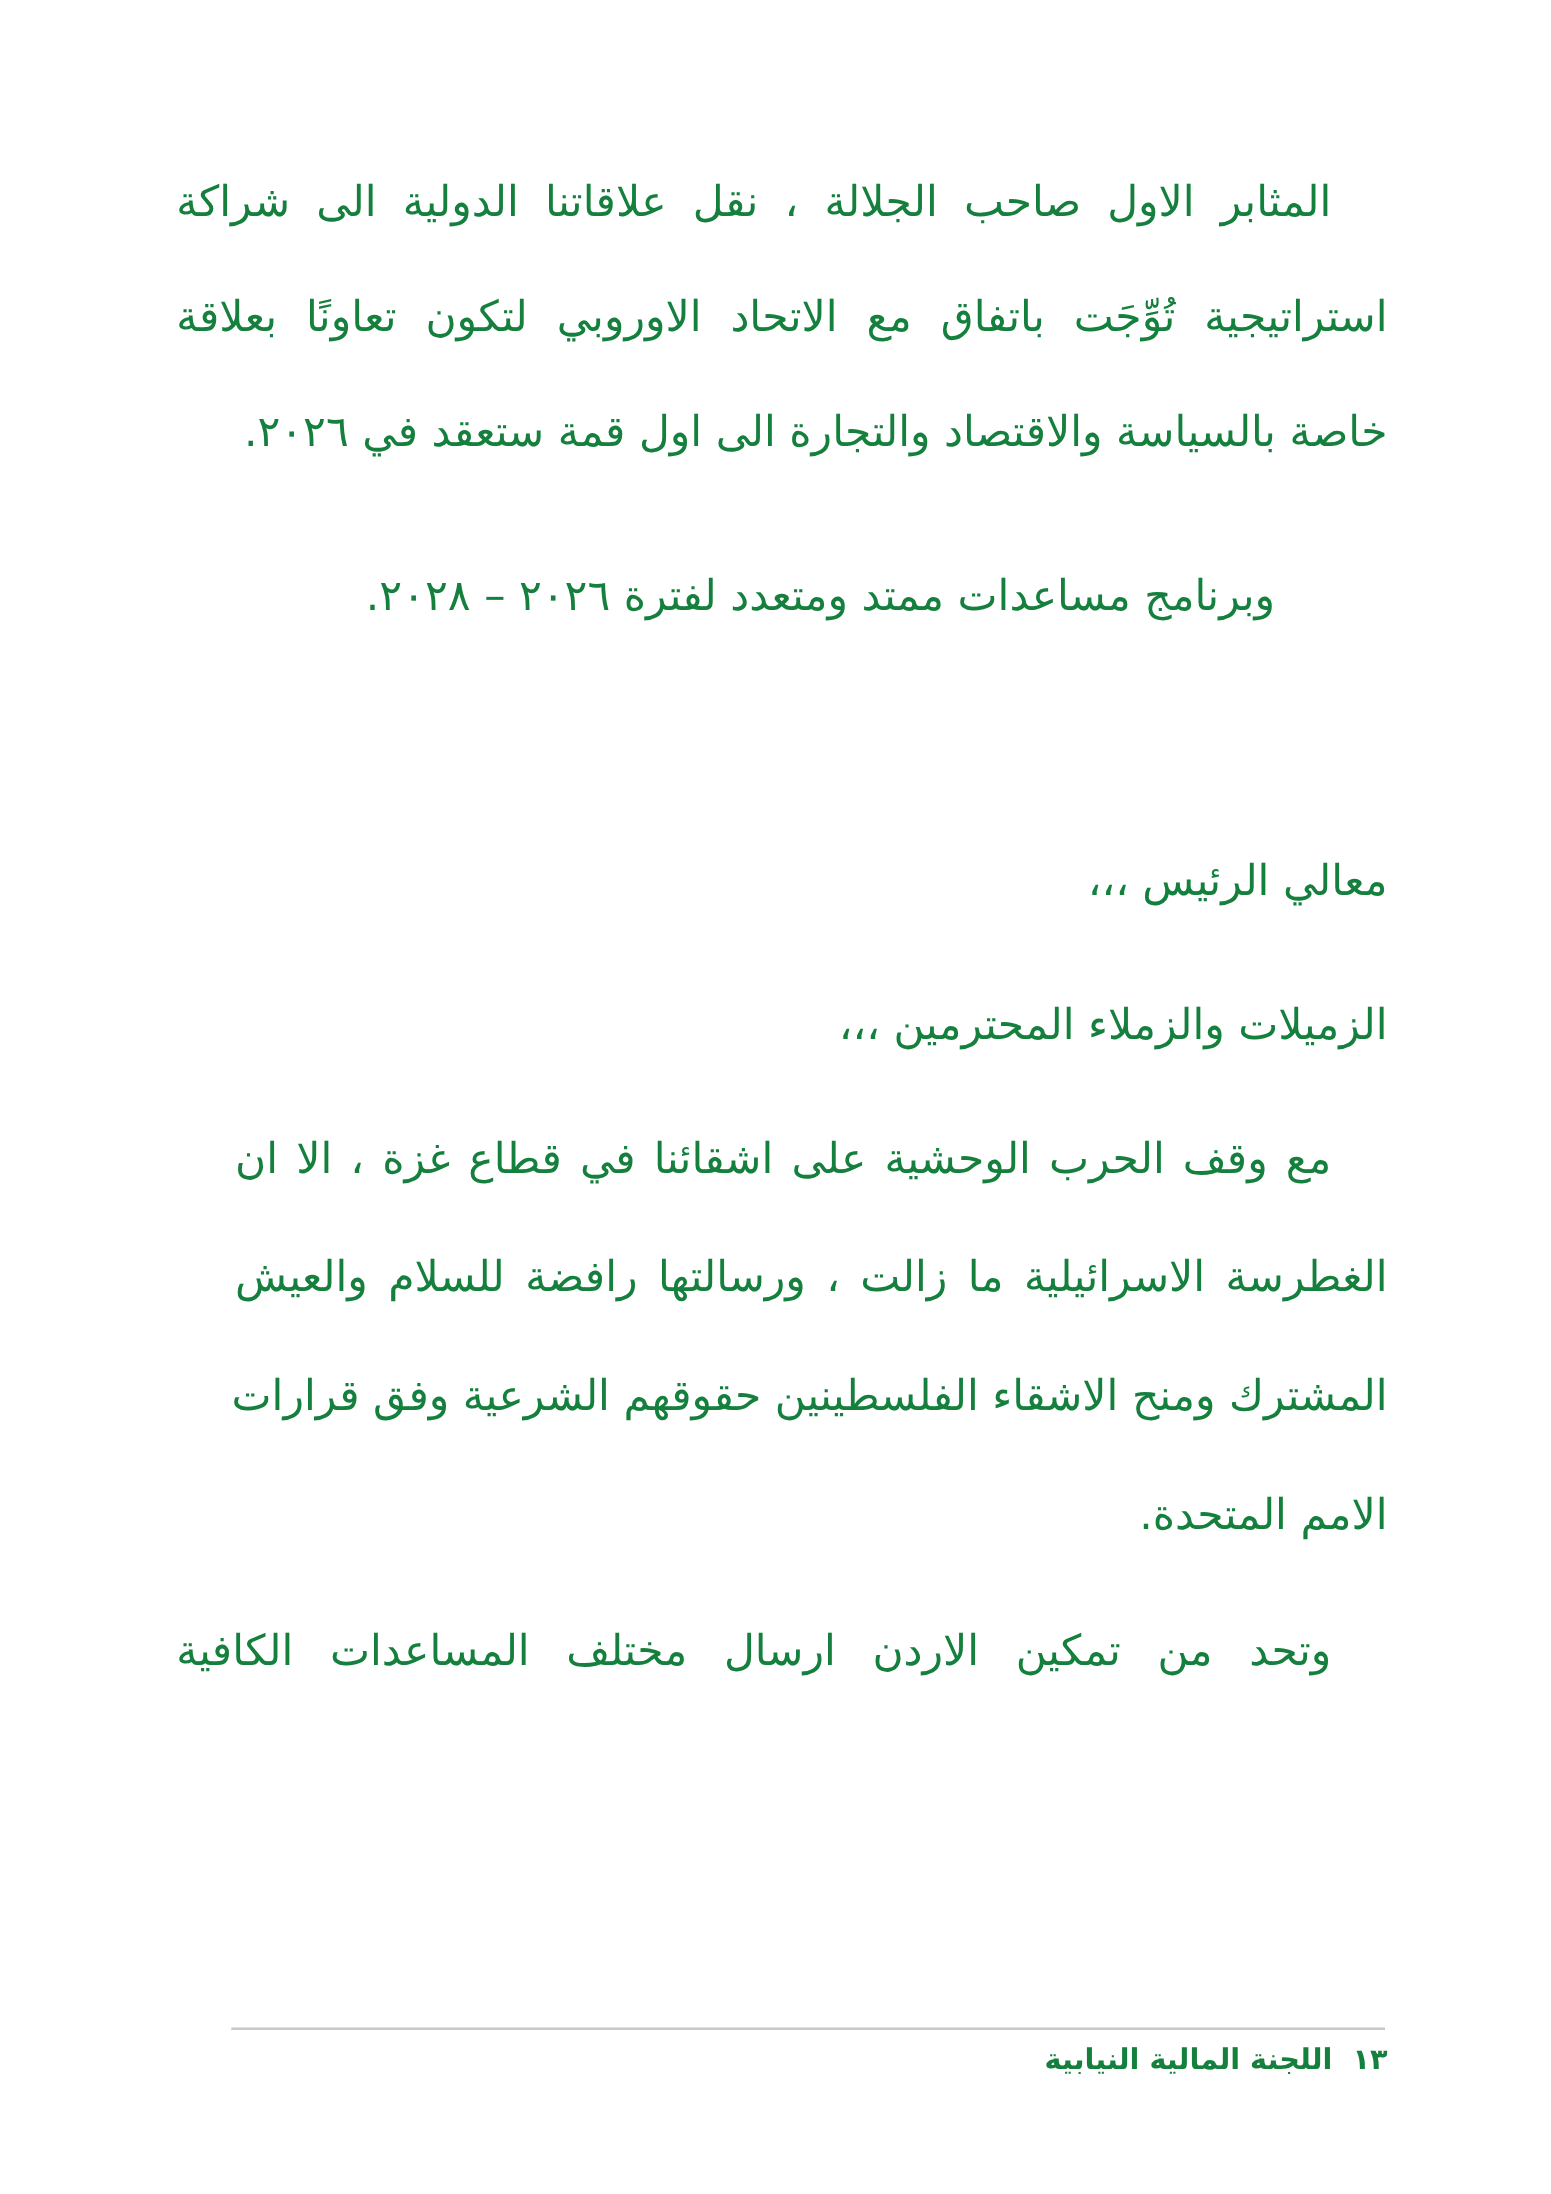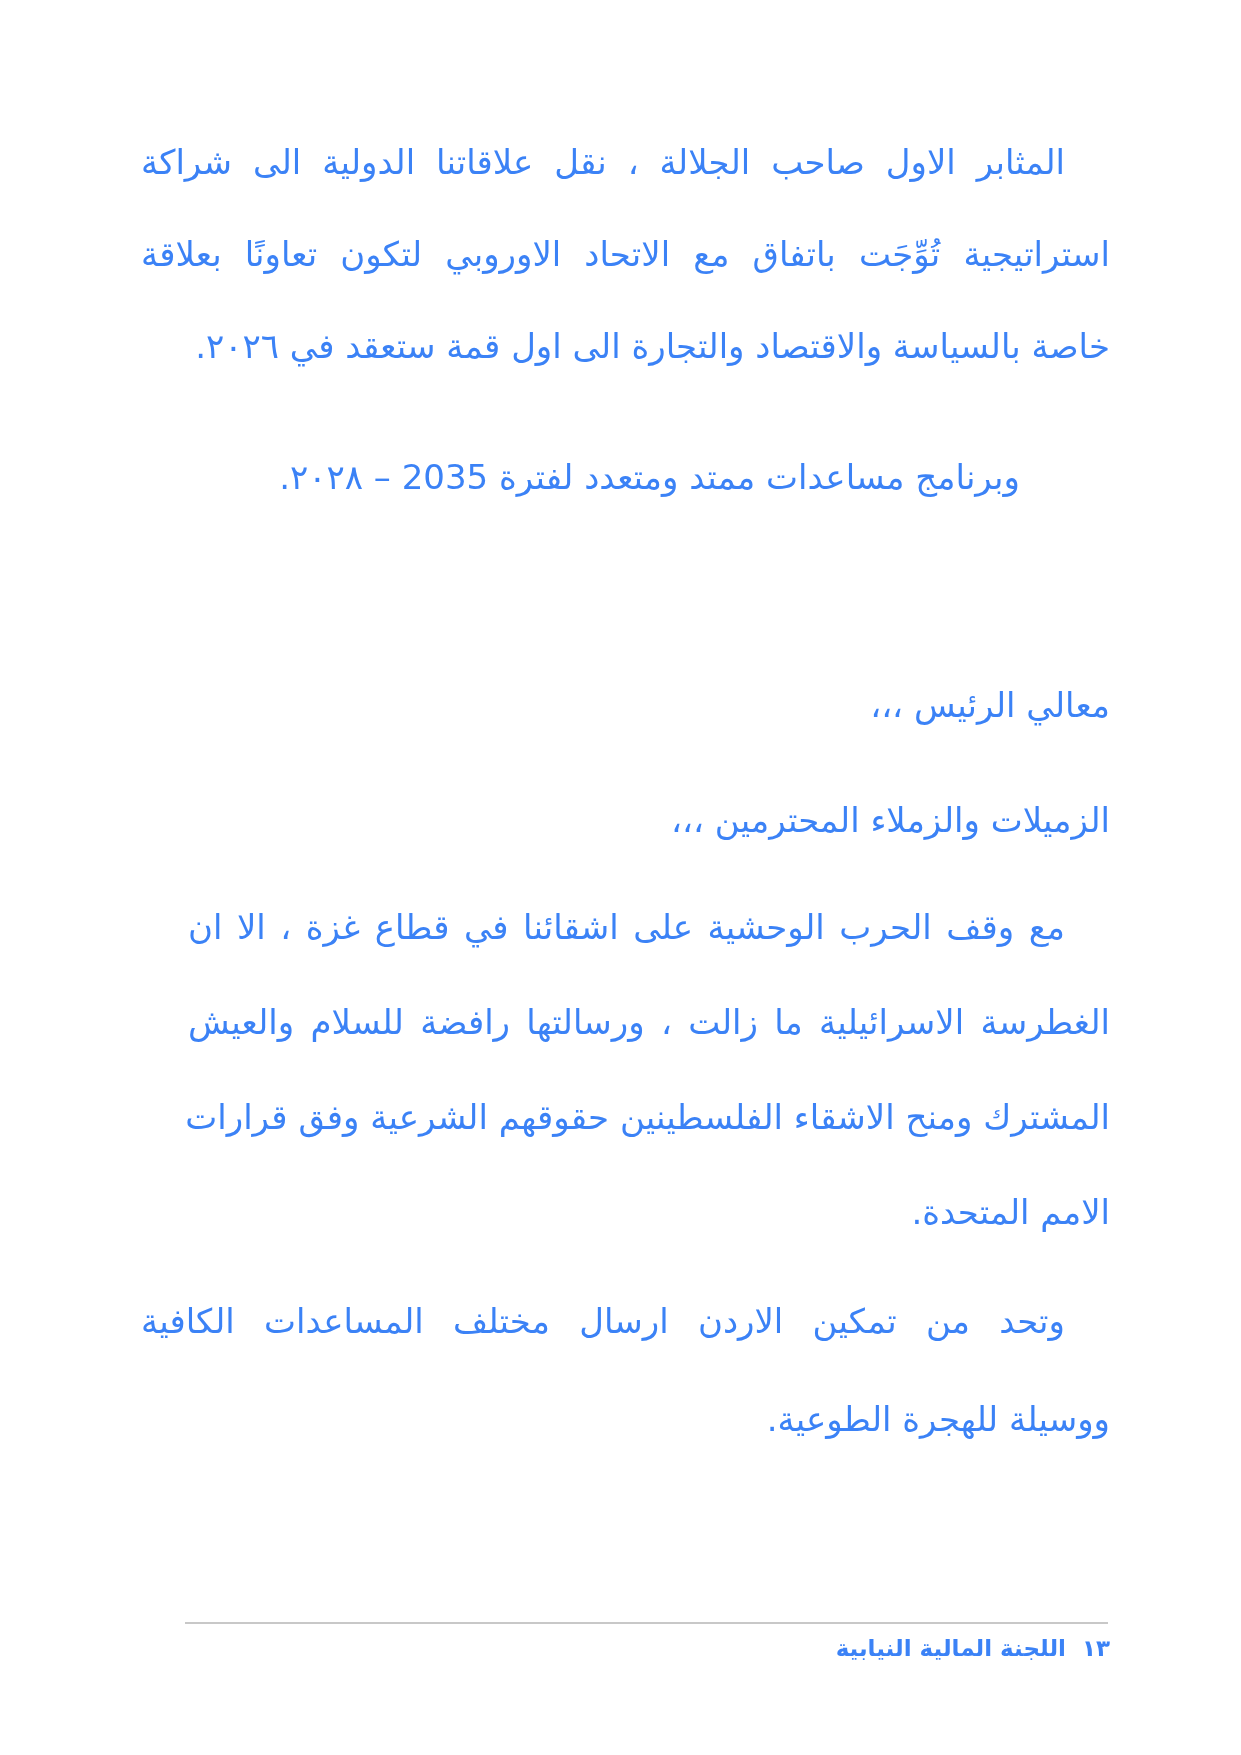--- a/index.html
+++ b/index.html
@@ -6,21 +6,21 @@
     margin: 0;
     padding: 0;
     background: #ffffff;
   }
   .page {
     position: relative;
     width: 1241px;
     height: 1755px;
     background: #ffffff;
     direction: rtl;
-    color: #3b82f6;
+    color: #15803d;
     font-family: "DejaVu Sans", sans-serif;
     overflow: hidden;
   }
   .block {
     position: absolute;
     right: 131px;
     left: 141px;
     font-size: 34px;
   }
   .para .line {
@@ -76,37 +76,36 @@
 
 <div class="page">
 
   <section class="block para" id="p1">
       <div class="line first">المثابر الاول صاحب الجلالة ، نقل علاقاتنا الدولية الى شراكة</div>
       <div class="line">استراتيجية تُوِّجَت باتفاق مع الاتحاد الاوروبي لتكون تعاونًا بعلاقة</div>
       <div class="line last">خاصة بالسياسة والاقتصاد والتجارة الى اول قمة ستعقد في ٢٠٢٦.</div>
     </section>
 
   <section class="block para" id="p2">
-      <div class="line first last">وبرنامج مساعدات ممتد ومتعدد لفترة 2035 – ٢٠٢٨.</div>
+      <div class="line first last">وبرنامج مساعدات ممتد ومتعدد لفترة ٢٠٢٦ – ٢٠٢٨.</div>
     </section>
 
   <div class="block heading" id="h1">معالي الرئيس ،،،</div>
 
   <div class="block heading" id="h2">الزميلات والزملاء المحترمين ،،،</div>
 
   <section class="block para" id="p3">
       <div class="line first">مع وقف الحرب الوحشية على اشقائنا في قطاع غزة ، الا ان</div>
       <div class="line">الغطرسة الاسرائيلية ما زالت ، ورسالتها رافضة للسلام والعيش</div>
       <div class="line">المشترك ومنح الاشقاء الفلسطينين حقوقهم الشرعية وفق قرارات</div>
       <div class="line last">الامم المتحدة.</div>
     </section>
 
   <section class="block para" id="p4">
       <div class="line first">وتحد من تمكين الاردن ارسال مختلف المساعدات الكافية</div>
-      <div class="line last">ووسيلة للهجرة الطوعية.</div>
     </section>
 
   <footer>
     <div class="footer-rule"></div>
     <div class="footer-text">
       <span class="page-number">١٣</span><span class="committee-name">اللجنة المالية النيابية</span>
     </div>
   </footer>
 
 </div>

